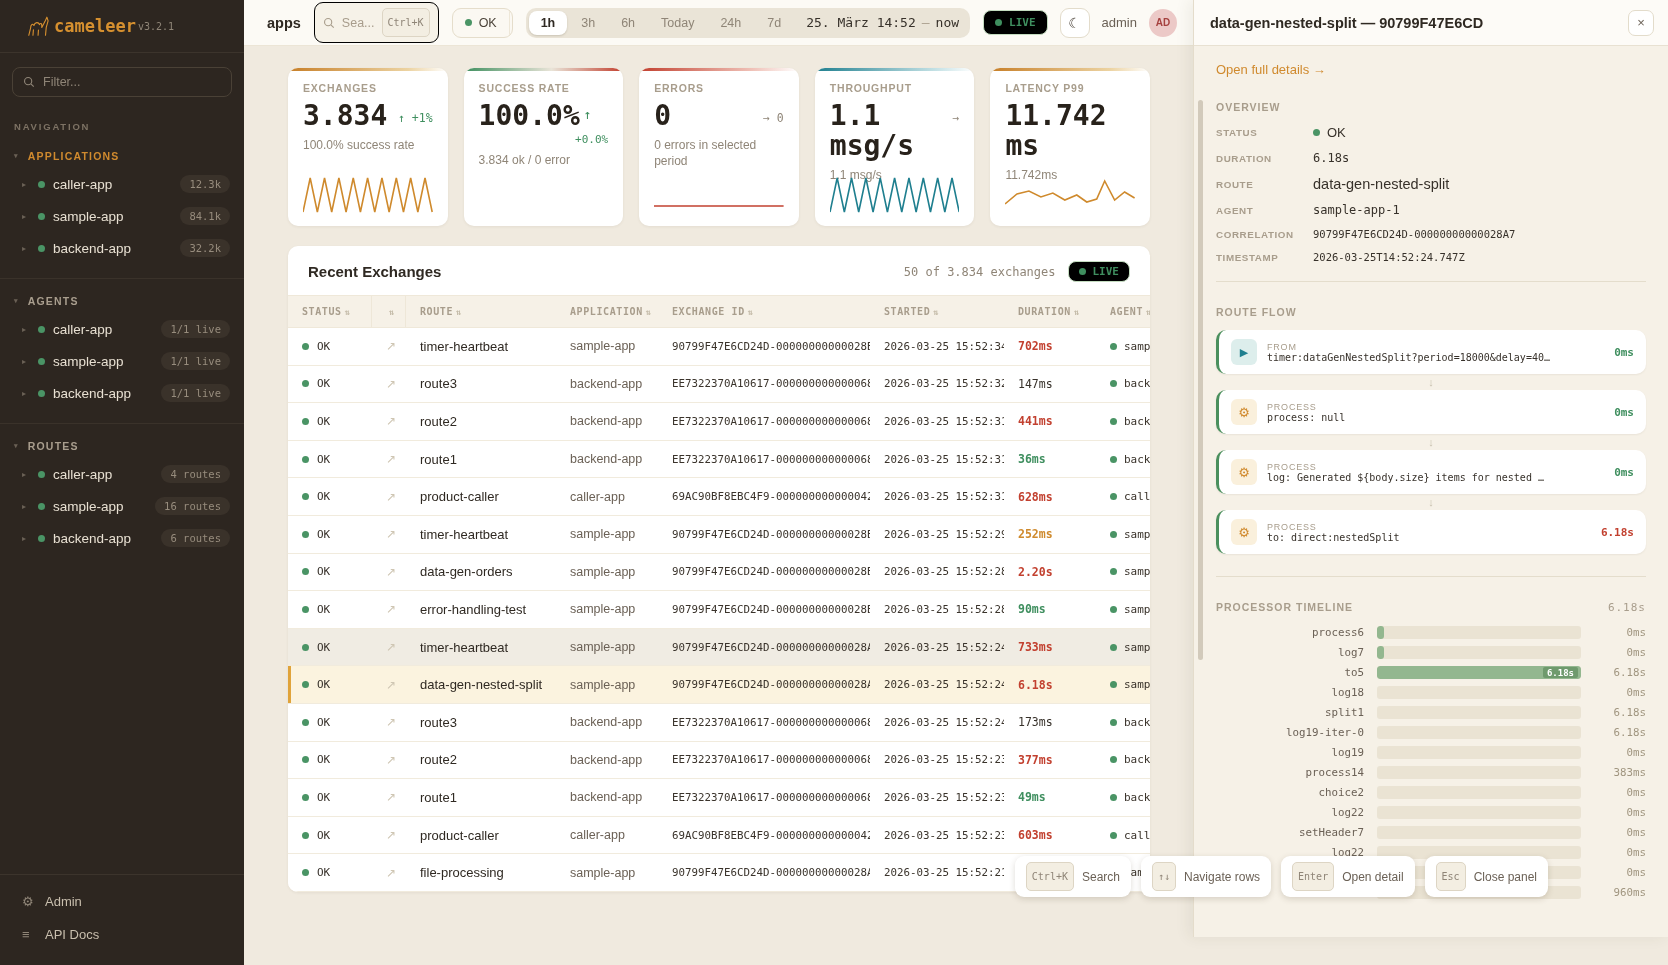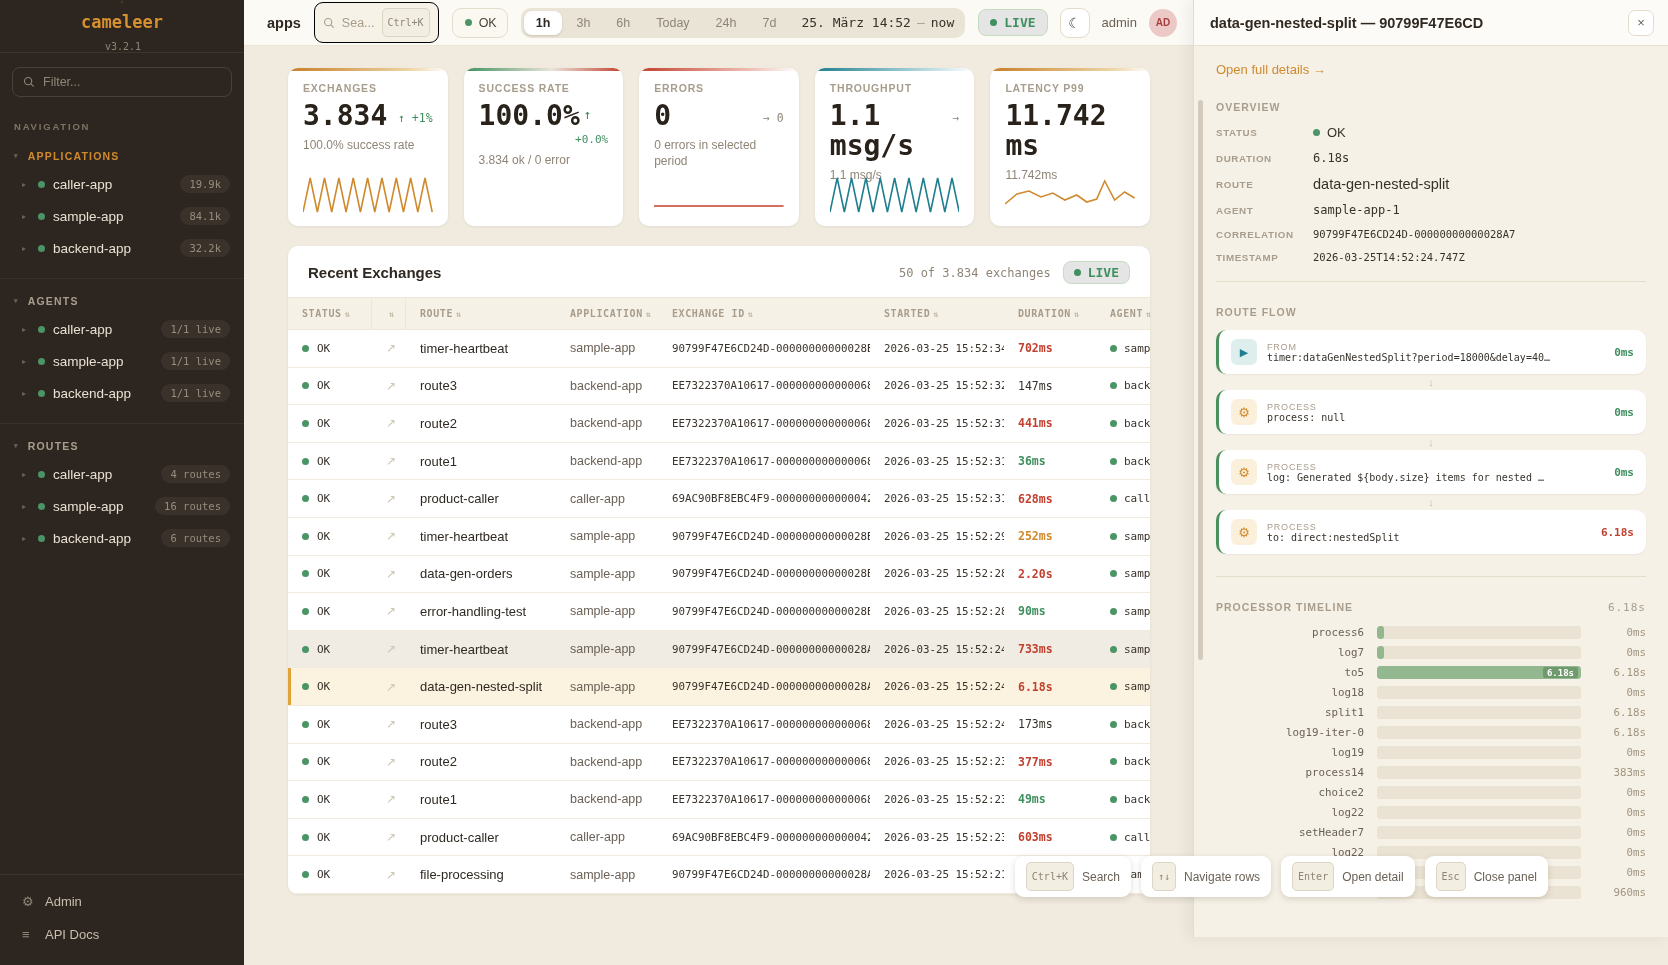--- a/index.html
+++ b/index.html
@@ -2,21 +2,21 @@
 <html><head>
 <meta charset="utf-8">
 <style>
   html,body{margin:0;padding:0;background:#e8e2d6;}
   *{box-sizing:border-box;}
   #app{position:relative;width:1668px;height:965px;overflow:hidden;background:#f0eadf;
        font-family:"Liberation Sans",sans-serif;color:#2f2922;}
 
   
   .sidebar{position:absolute;left:0;top:0;width:244px;height:965px;background:#2d2620;color:#e8e0d2;display:flex;flex-direction:column;}
-  .sb-head{height:53px;display:flex;align-items:center;gap:9px;padding:0 24px;border-bottom:1px solid #3c342c;flex-direction:column;}
+  .sb-head{height:53px;display:flex;align-items:center;padding:0 24px;border-bottom:1px solid #3c342c;}
   .brand{font-family:"DejaVu Sans Mono",monospace;font-weight:bold;font-size:17px;color:#d6902f;}
   .brand-ver{font-family:"DejaVu Sans Mono",monospace;font-size:10px;color:#8f8577;margin-left:2px;}
   .sb-filter{margin:14px 12px 6px;display:flex;align-items:center;gap:8px;background:#2d2620;border:1px solid #4a4136;border-radius:8px;padding:7px 10px;color:#8f8577;font-size:12.5px;}
   .sb-navlabel{padding:18px 14px 6px;font-size:9.5px;letter-spacing:1.8px;color:#7d7264;font-weight:bold;}
   .sb-section{padding:6px 0 10px;}
   .sb-section + .sb-section{border-top:1px solid #3a322a;margin-top:4px;padding-top:10px;}
   .sb-sechead{display:flex;align-items:center;gap:9px;padding:6px 14px;font-size:10.5px;font-weight:bold;letter-spacing:1.2px;color:#a99e8e;cursor:pointer;}
   .sb-sechead .tri{font-size:7px;color:#6b6156;}
   .sb-sechead.accent{color:#d08a2e;}
   .sb-item{display:flex;align-items:center;gap:8px;padding:7px 14px 7px 22px;font-size:13.5px;cursor:pointer;}
@@ -36,21 +36,21 @@
   kbd.k{font-family:"DejaVu Sans Mono",monospace;font-size:10px;color:#8f8577;background:#f3eee2;border:1px solid #ddd5c4;border-radius:5px;padding:8px 5px;}
   .seg-group{display:flex;background:#fbf8f2;border:1px solid #e5ddcb;border-radius:9px;overflow:hidden;}
   .seg{display:flex;align-items:center;gap:7px;padding:7px 12px;font-size:12.5px;color:#4b4339;cursor:pointer;white-space:nowrap;}
   .seg + .seg{border-left:1px solid #eee7d8;}
   .time-group{display:flex;align-items:center;background:#eae4d7;border-radius:10px;padding:3px;gap:5px;}
   .time-btn{padding:5px 12px;font-size:12.5px;color:#8f8577;border-radius:8px;cursor:pointer;white-space:nowrap;}
   .time-btn.active{background:#ffffff;color:#2f2922;font-weight:bold;box-shadow:0 1px 2px rgba(60,50,30,.18);}
   .time-date{font-family:"DejaVu Sans Mono",monospace;font-size:13px;color:#37312a;padding:0 8px;white-space:nowrap;}
   .time-date .sep{color:#a89d8c;padding:0 6px;}
   .tb-right{margin-left:auto;display:flex;align-items:center;gap:12px;}
-  .live-pill{display:flex;align-items:center;gap:7px;background:#e5e5e5;border:1px solid #c4dcc0;border-radius:8px;padding:5px 11px;font-family:"DejaVu Sans Mono",monospace;font-size:13px;font-weight:bold;color:#3f8f5f;cursor:pointer;}
+  .live-pill{display:flex;align-items:center;gap:7px;background:#000000;border:1px solid #c4dcc0;border-radius:8px;padding:5px 11px;font-family:"DejaVu Sans Mono",monospace;font-size:11px;font-weight:bold;color:#3f8f5f;cursor:pointer;}
   .theme-btn{width:30px;height:30px;border:1px solid #e3dccb;background:#fff;border-radius:9px;display:flex;align-items:center;justify-content:center;font-size:14px;color:#4b4339;cursor:pointer;}
   .tb-user{font-size:13px;color:#6b6156;}
   .avatar{width:28px;height:28px;border-radius:50%;background:#ecc9c7;color:#a5403e;font-size:10px;font-weight:bold;display:flex;align-items:center;justify-content:center;cursor:pointer;}
 
   
   .main{position:absolute;left:244px;top:46px;width:949px;height:919px;background:#f0eadf;overflow:hidden;padding:22px 43px 0 44px;}
   .cards{display:flex;gap:16px;}
   .card{flex:1;background:#fff;border-radius:10px;height:158px;position:relative;padding:14px 15px 0;box-shadow:0 1px 3px rgba(70,58,35,.07);overflow:hidden;}
   .card .accent{position:absolute;left:0;top:0;right:0;height:3px;border-radius:10px 10px 0 0;}
   .acc-orange{background:linear-gradient(90deg,#c77f28,#ecd3a2 75%,rgba(255,255,255,0));}
@@ -152,21 +152,21 @@
     <div id="sb-sections">
         <div class="sb-section">
           <div class="sb-sechead accent">
             <span class="tri">▾</span>
             <span>APPLICATIONS</span>
           </div>
           <div class="sb-item">
             <span class="chev">▸</span>
             <span class="dot"></span>
             <span class="name">caller-app</span>
-            <span class="pill">19.9k</span>
+            <span class="pill">12.3k</span>
           </div>
           <div class="sb-item">
             <span class="chev">▸</span>
             <span class="dot"></span>
             <span class="name">sample-app</span>
             <span class="pill">84.1k</span>
           </div>
           <div class="sb-item">
             <span class="chev">▸</span>
             <span class="dot"></span>

